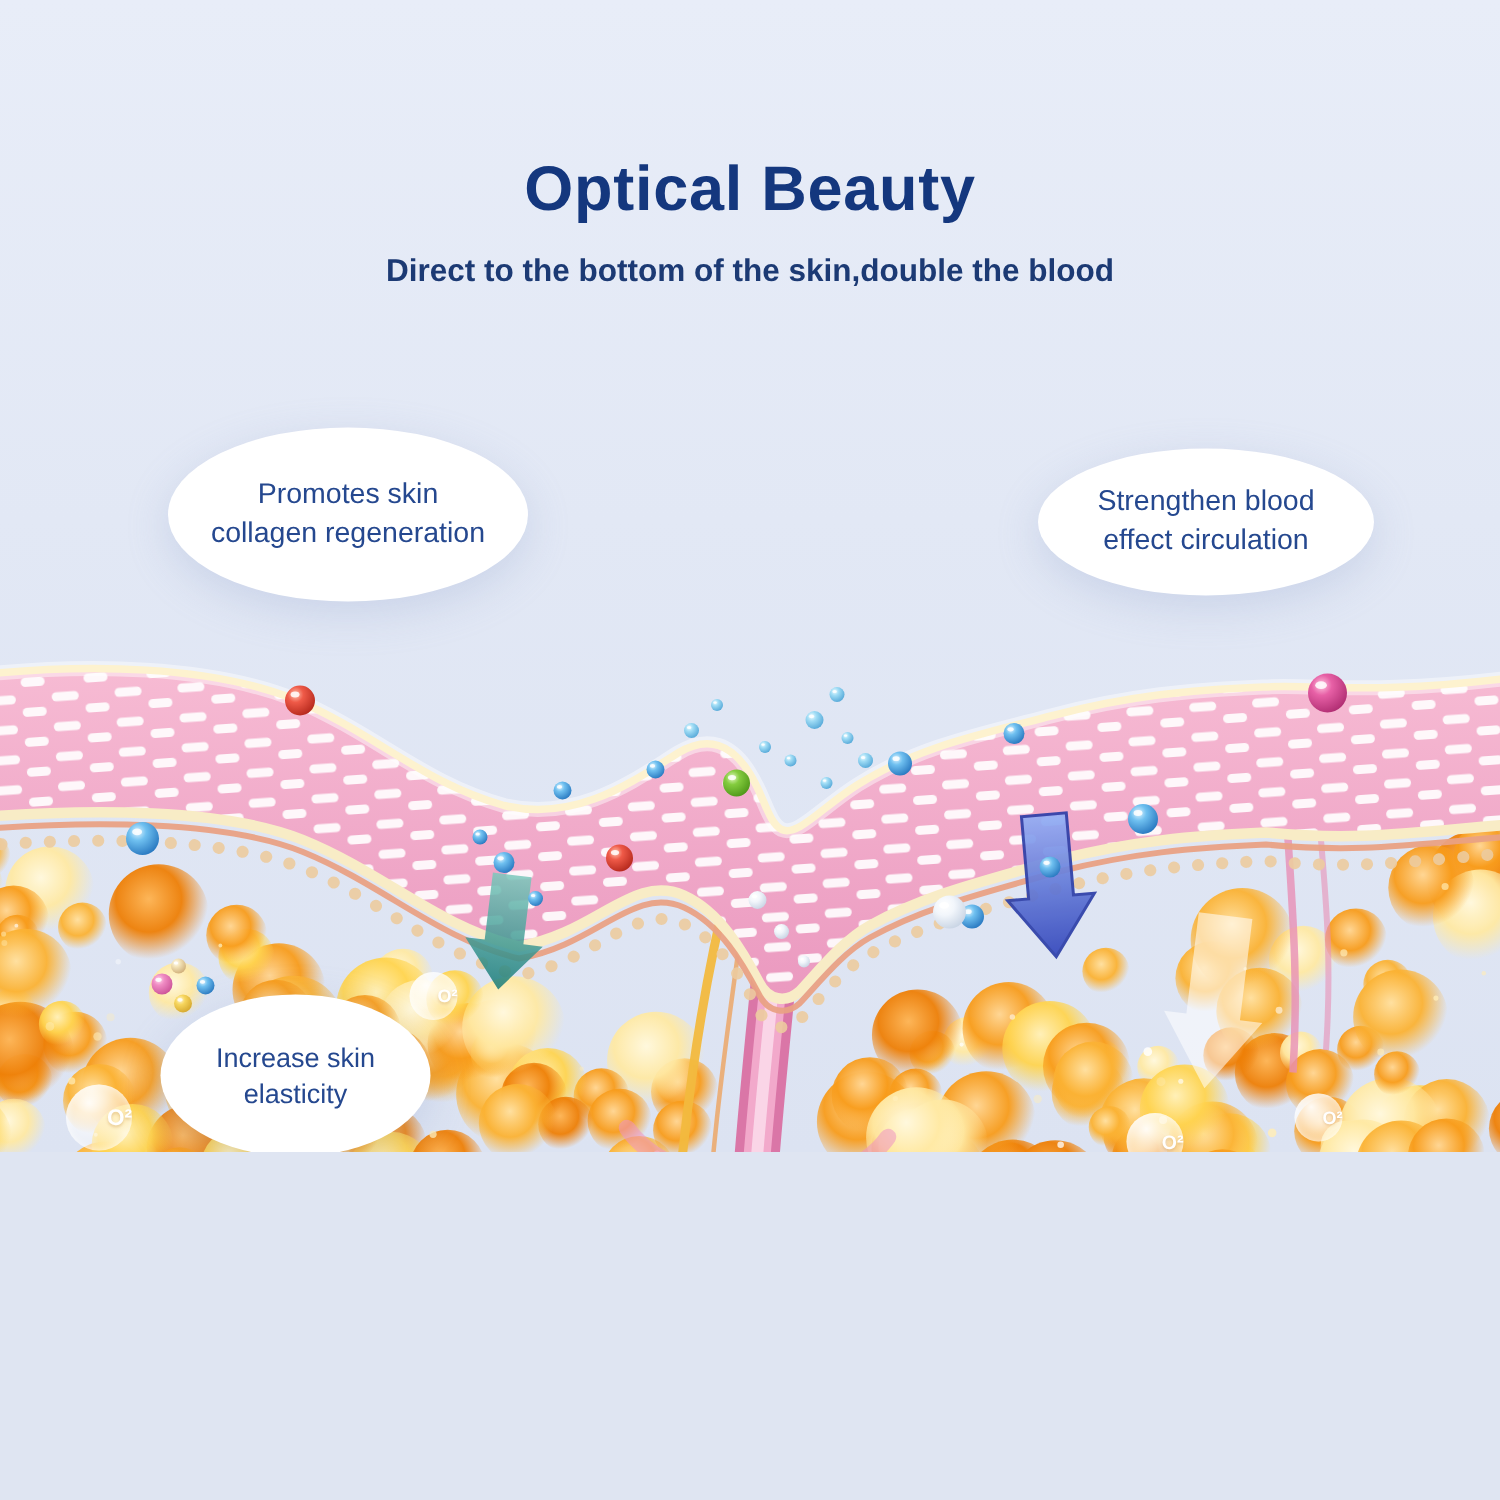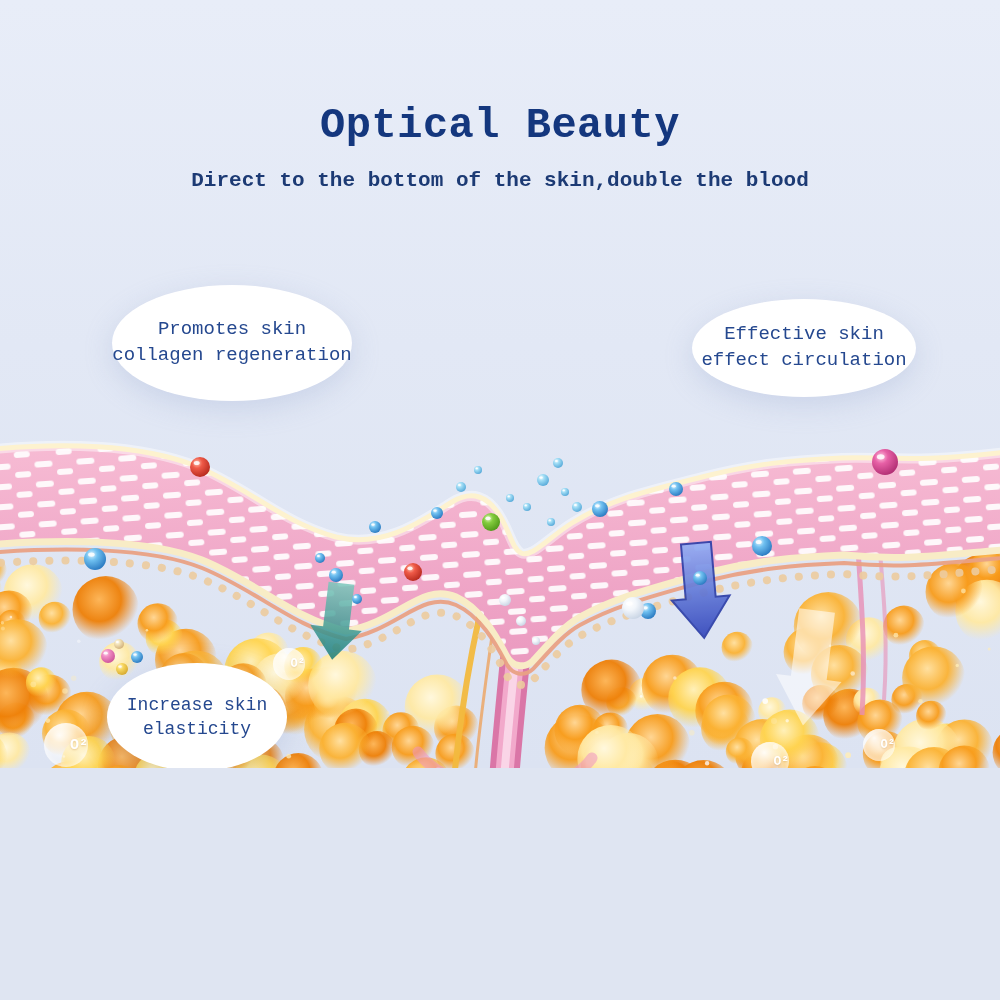--- a/index.html
+++ b/index.html
@@ -1,19 +1,19 @@
 <!DOCTYPE html>
 <html style="--title: #14377e; --background-top: #e8edf8; --background-bottom: #dce3f2; --skin-band: #f0a6c6; --fat-orange: #f89c1b; --fat-yellow: #ffd44f; --arrow-teal: #1d8080; --arrow-blue: #3a55c8;"><head>
 <meta charset="utf-8">
 <style>
   html,body{margin:0;padding:0;background:#dfe5f2;}
   .stage{
     position:relative;width:1000px;height:768px;margin:0 auto;overflow:hidden;
     background:linear-gradient(180deg,var(--background-top,#e8edf8) 0%,#e2e8f5 45%,var(--background-bottom,#dce3f2) 100%);
-    font-family:Liberation Mono, monospace;
+    font-family:Liberation Sans, sans-serif;
   }
   .title{
     position:absolute;top:102px;left:0;width:100%;text-align:center;
     font-size:42px;font-weight:700;color:var(--title,#14377e);letter-spacing:.5px;
   }
   .subtitle{
     position:absolute;top:169px;left:0;width:100%;text-align:center;
     font-size:21px;font-weight:600;color:#1c3a74;
   }
   .illustration{position:absolute;left:0;top:0;width:1000px;height:1000px;}
@@ -683,21 +683,21 @@
   </svg>
 
   <div class="title">Optical Beauty</div>
   <div class="subtitle">Direct to the bottom of the skin,double the blood</div>
 
   <div class="callout" id="callout-collagen">
     <span>Promotes skin</span>
     <span>collagen regeneration</span>
   </div>
   <div class="callout" id="callout-circulation">
-    <span>Effective skin</span>
+    <span>Strengthen blood</span>
     <span>effect circulation</span>
   </div>
   <div class="callout" id="callout-elasticity">
     <span>Increase skin</span>
     <span>elasticity</span>
   </div>
 
   <div class="o2" id="o2-big">
       <span>O²</span>
     </div>

